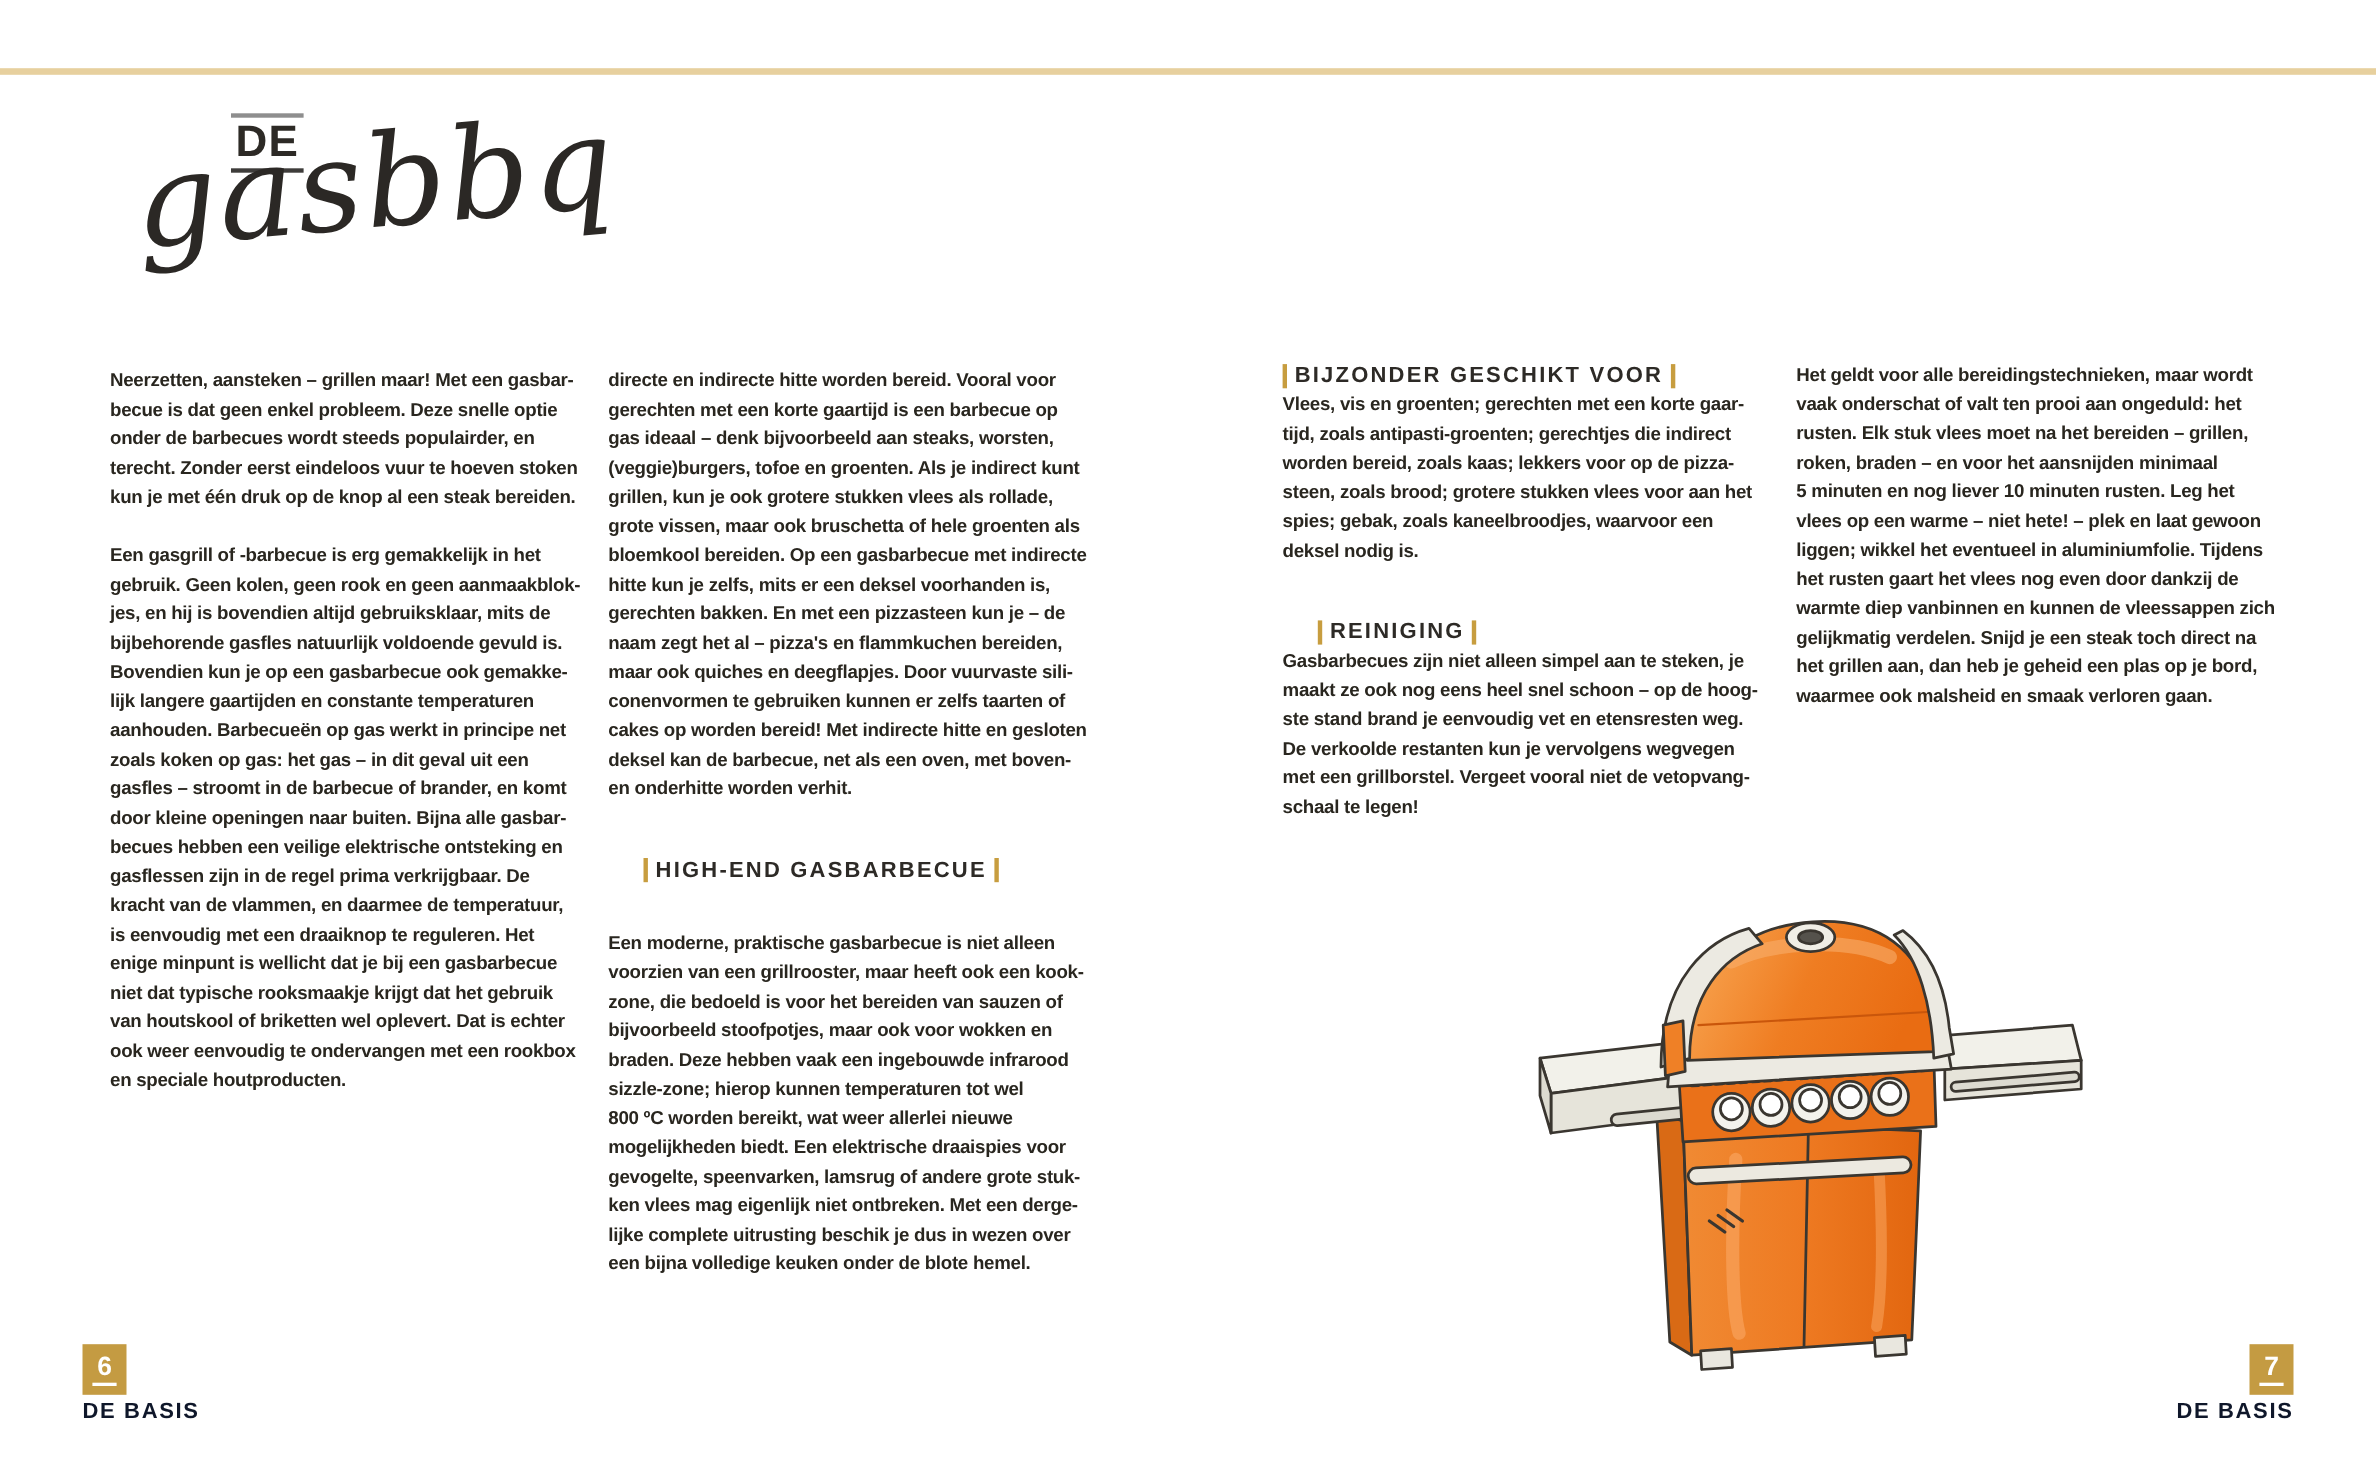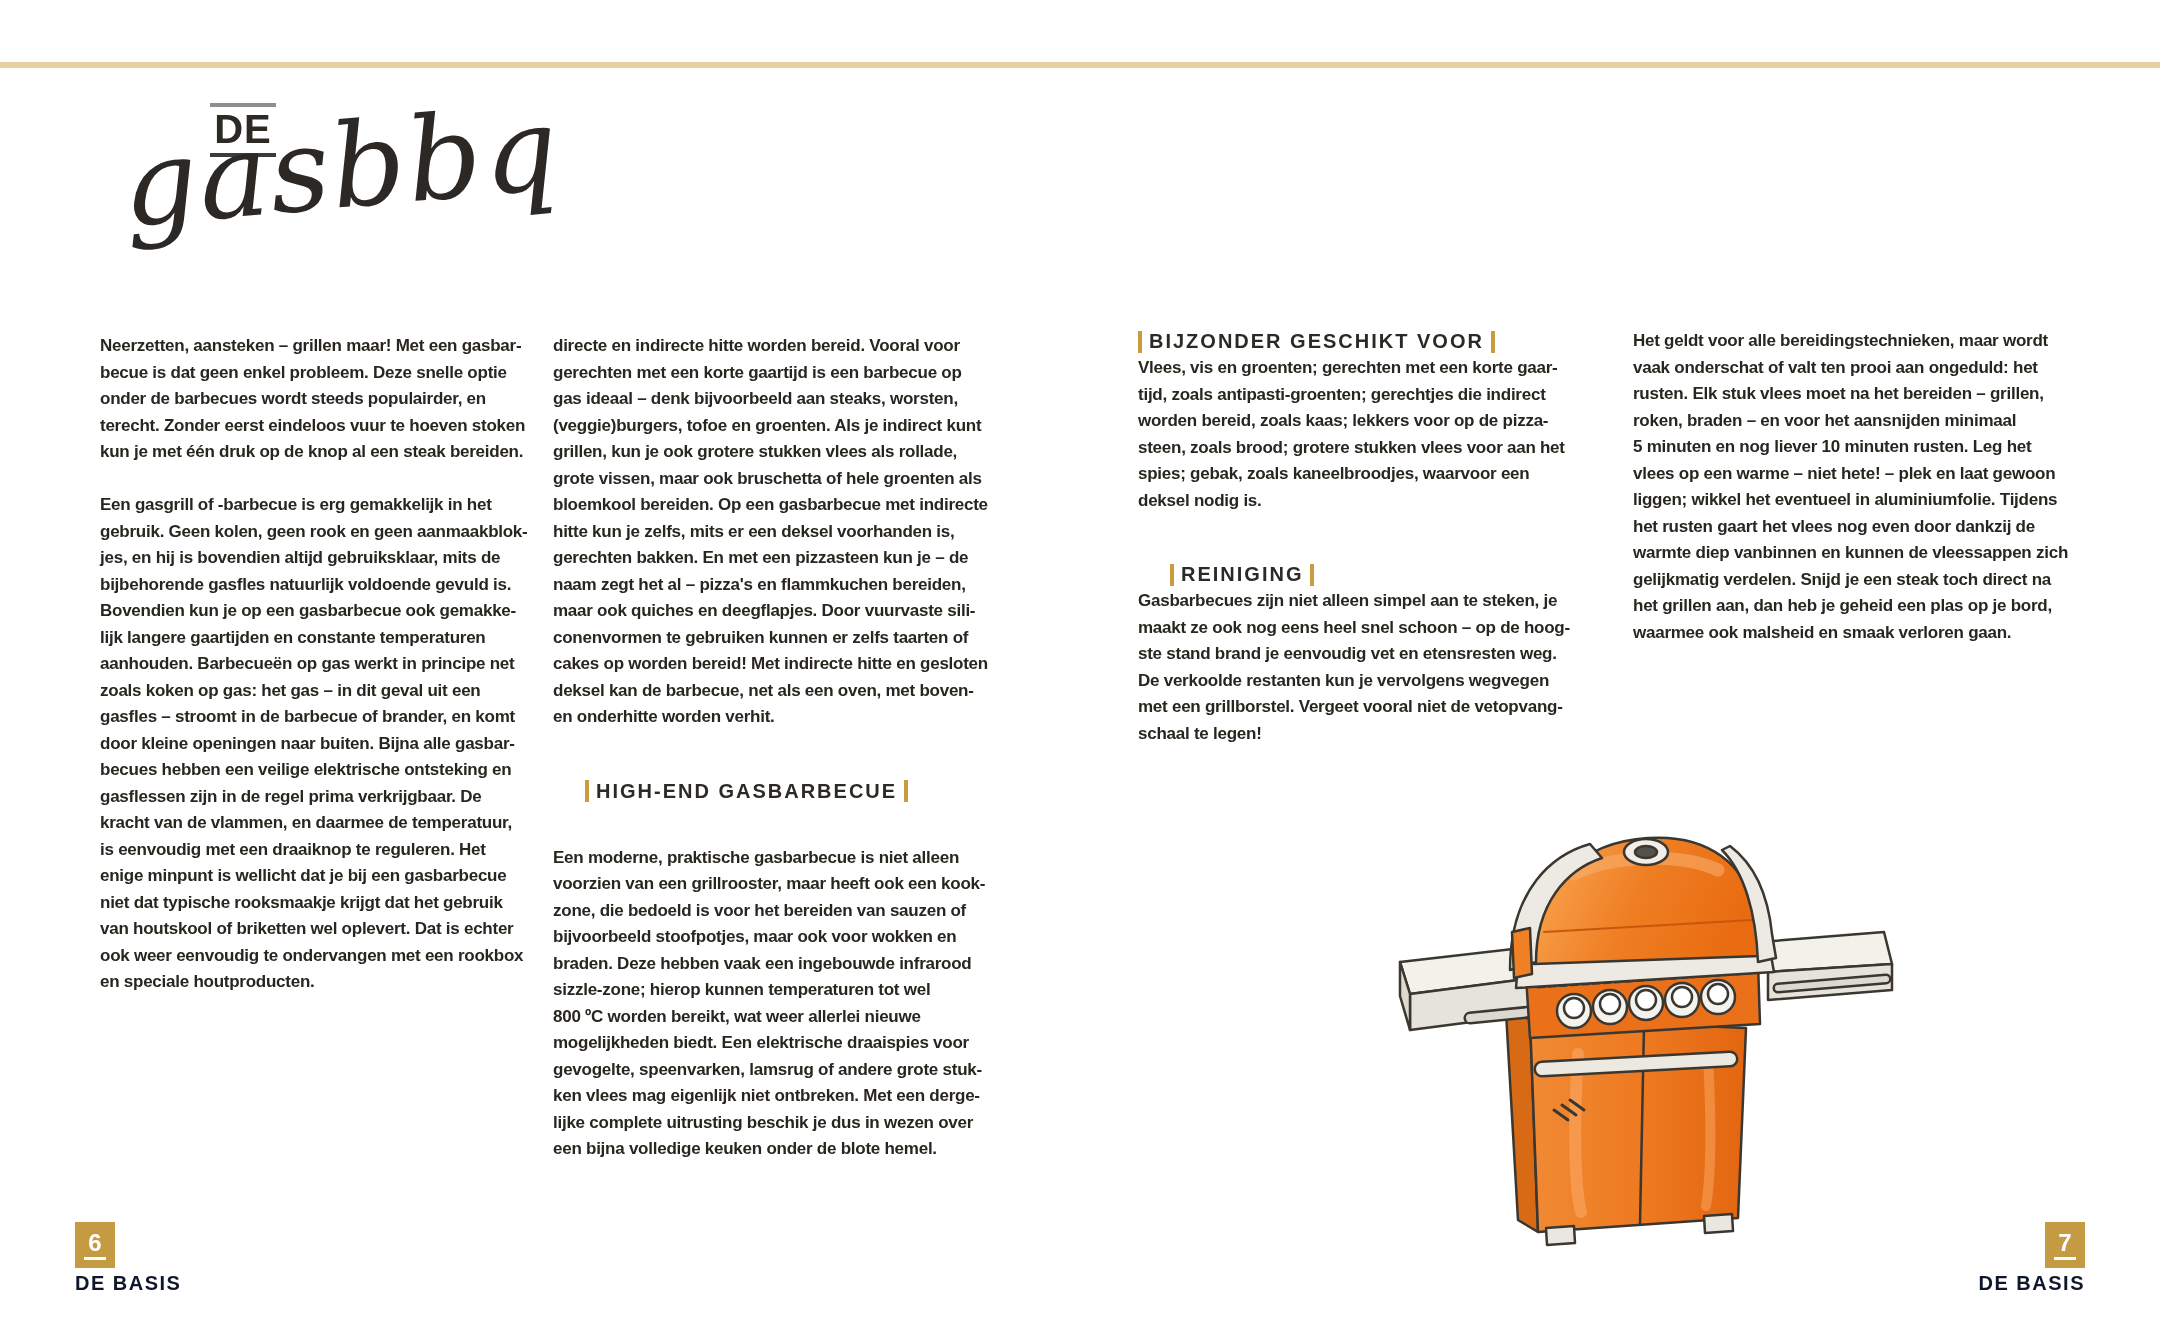--- a/index.html
+++ b/index.html
@@ -112,21 +112,21 @@
     </div>
 
     <div class="pagenum" style="left:75px;top:1222px;">
       <span class="num">6</span>
     </div>
     <div class="footer-label" style="left:75px;top:1272px;">DE BASIS</div>
   </section>
 
   <section>
 
-    <div class="bodycol" style="left:1138px;top:328px;">
+    <div class="bodycol" style="left:1166px;top:328px;">
       <div class="sec-header">
         <span class="gbar"></span>
         <span>BIJZONDER GESCHIKT VOOR</span>
         <span class="gbar"></span>
       </div>
       <p class="para mt-after-header">Vlees, vis en groenten; gerechten met een korte gaar-
 tijd, zoals antipasti-groenten; gerechtjes die indirect
 worden bereid, zoals kaas; lekkers voor op de pizza-
 steen, zoals brood; grotere stukken vlees voor aan het
 spies; gebak, zoals kaneelbroodjes, waarvoor een

